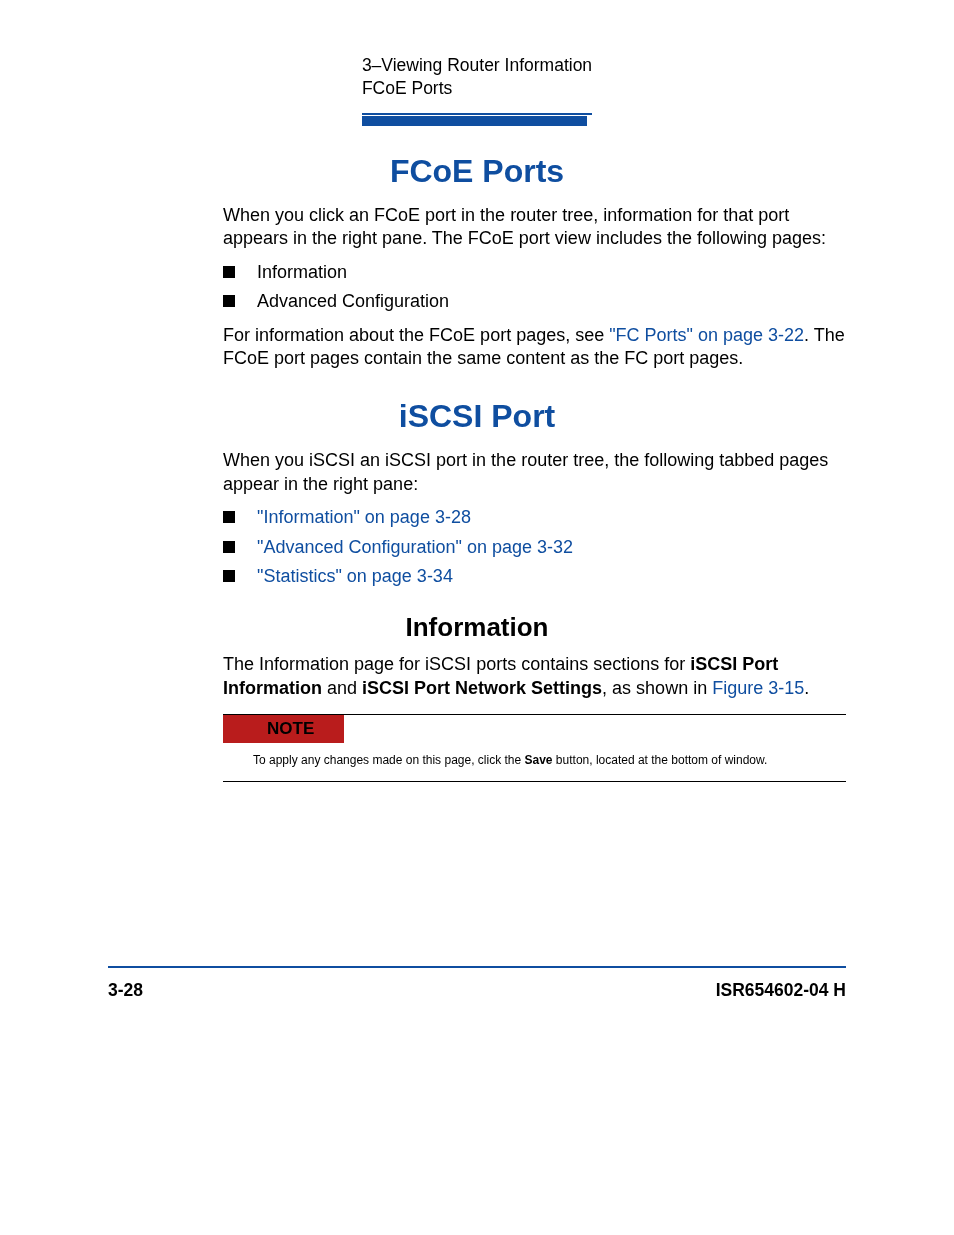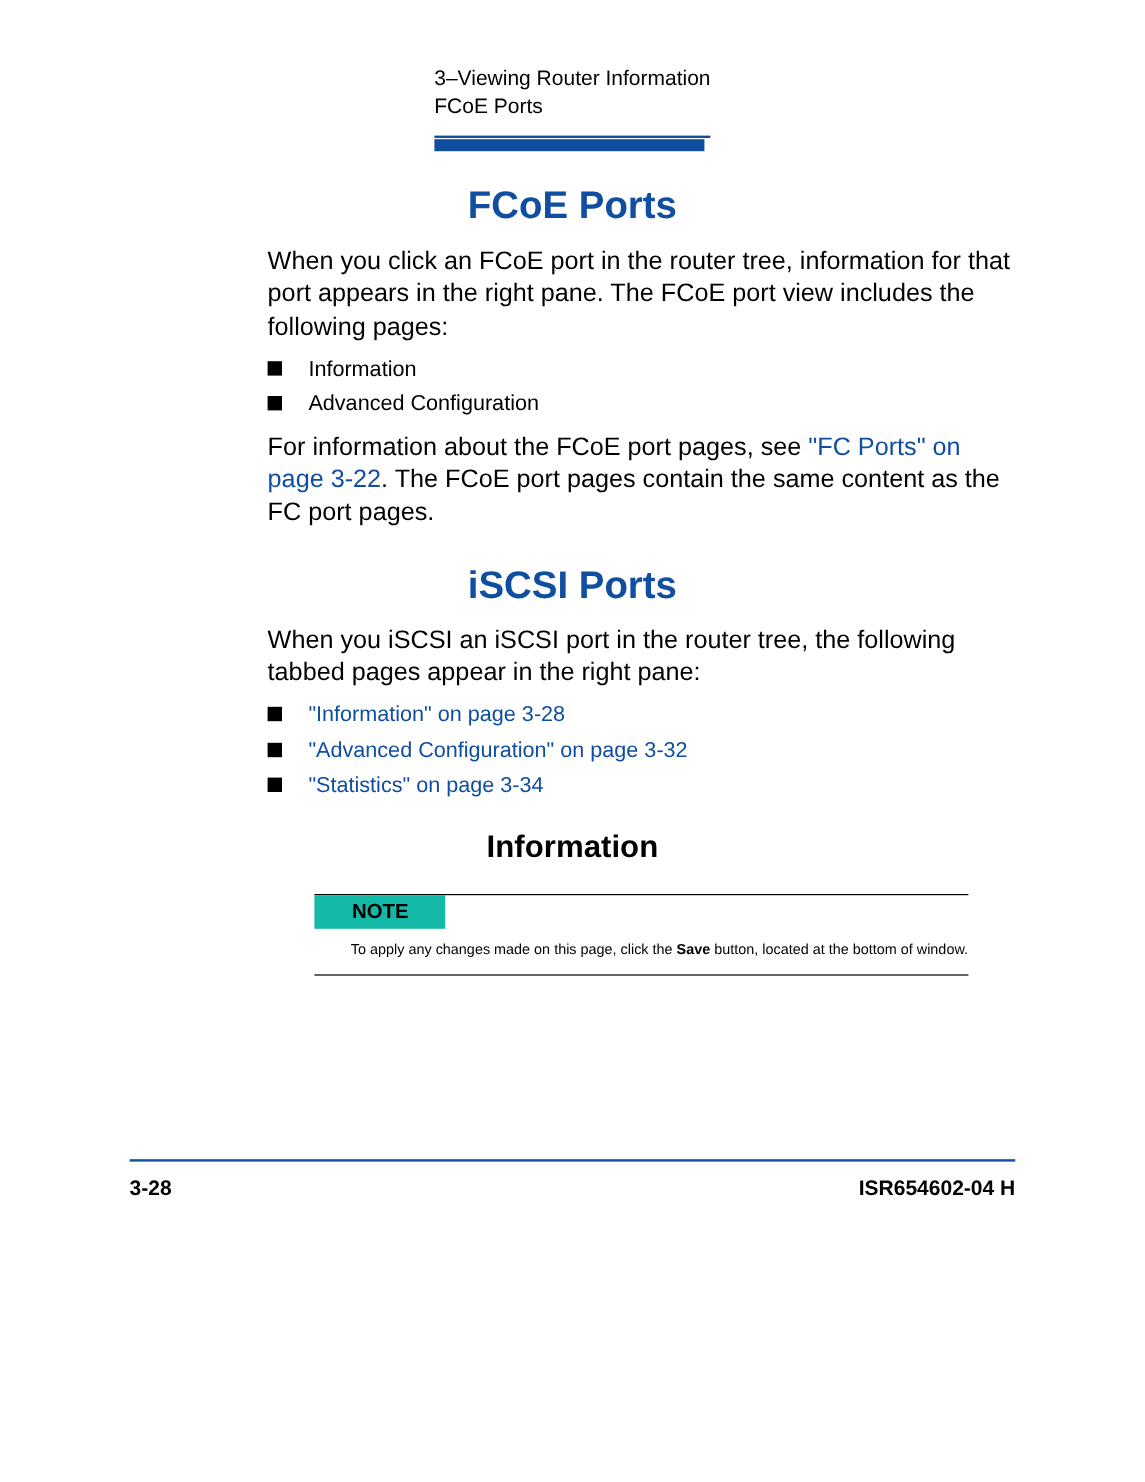--- a/index.html
+++ b/index.html
@@ -52,21 +52,21 @@
     font-family: Arial, Helvetica, sans-serif;
     font-size: 32px;
     color: #0f4ea0;
     font-weight: bold;
     margin: 0 0 14px 0;
   }
   .body-indent {
     margin-left: 115px;
   }
   p.body {
-    font-size: 21px;
+    font-size: 18px;
     line-height: 1.3;
     margin: 0 0 10px 0;
   }
   ul.bullets {
     list-style: none;
     padding: 0;
     margin: 4px 0 10px 0;
   }
   ul.bullets li {
     font-size: 18px;
@@ -97,25 +97,25 @@
   }
   .note-box {
     margin-top: 14px;
     border-bottom: 1.5px solid #000;
     padding-bottom: 12px;
   }
   .note-header {
     border-top: 1.5px solid #000;
   }
   .note-label {
-    background: #14b8a6;
+    background: #b91c1c;
     color: #000;
     font-weight: bold;
     font-size: 17px;
-    padding: 4px 30px 4px 31px;
+    padding: 4px 30px 4px 44px;
     display: inline-block;
   }
   .note-text {
     font-size: 12px;
     line-height: 1.3;
     margin: 10px 0 0 30px;
   }
   .footer {
     position: absolute;
     bottom: 46px;
@@ -158,41 +158,44 @@
       <li>
           <span class="bullet-square"></span>
           <span>Advanced Configuration</span>
         </li>
     </ul>
     <p class="body">
       <span>For information about the FCoE port pages, see </span><span class="link">"FC Ports" on page 3-22</span><span>. The FCoE port pages contain the same content as the FC port pages.</span>
     </p>
   </div>
 
-  <h1 class="section" style="margin-top:18px">iSCSI Ports</h1>
+  <h1 class="section" style="margin-top:18px">iSCSI Port</h1>
   <div class="body-indent">
     <p class="body">When you iSCSI an iSCSI port in the router tree, the following tabbed pages appear in the right pane:</p>
     <ul class="bullets">
       <li>
           <span class="bullet-square"></span>
           <span class="link">"Information" on page 3-28</span>
         </li>
       <li>
           <span class="bullet-square"></span>
           <span class="link">"Advanced Configuration" on page 3-32</span>
         </li>
       <li>
           <span class="bullet-square"></span>
           <span class="link">"Statistics" on page 3-34</span>
         </li>
     </ul>
   </div>
 
   <h2 class="subsection">Information</h2>
   <div class="body-indent">
+    <p class="body">
+      <span>The Information page for iSCSI ports contains sections for </span><span class="bold">iSCSI Port Information</span><span> and </span><span class="bold">iSCSI Port Network Settings</span><span>, as shown in </span><span class="link">Figure 3-15</span><span>.</span>
+    </p>
 
     <div class="note-box">
       <div class="note-header">
         <span class="note-label">NOTE</span>
       </div>
       <p class="note-text">
         <span>To apply any changes made on this page, click the </span><span class="bold">Save</span><span> button, located at the bottom of window.</span>
       </p>
     </div>
   </div>

